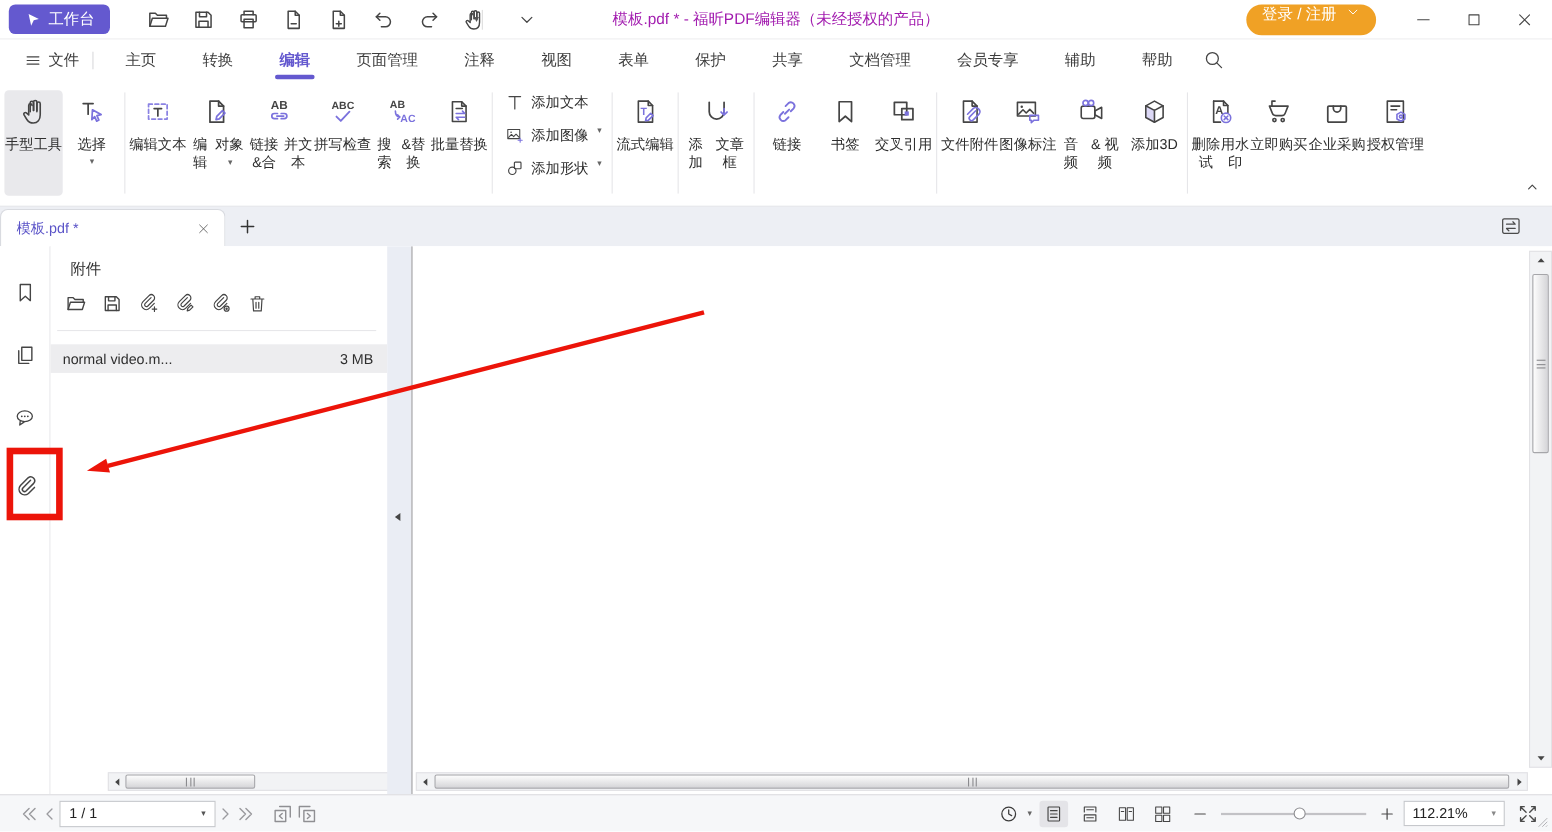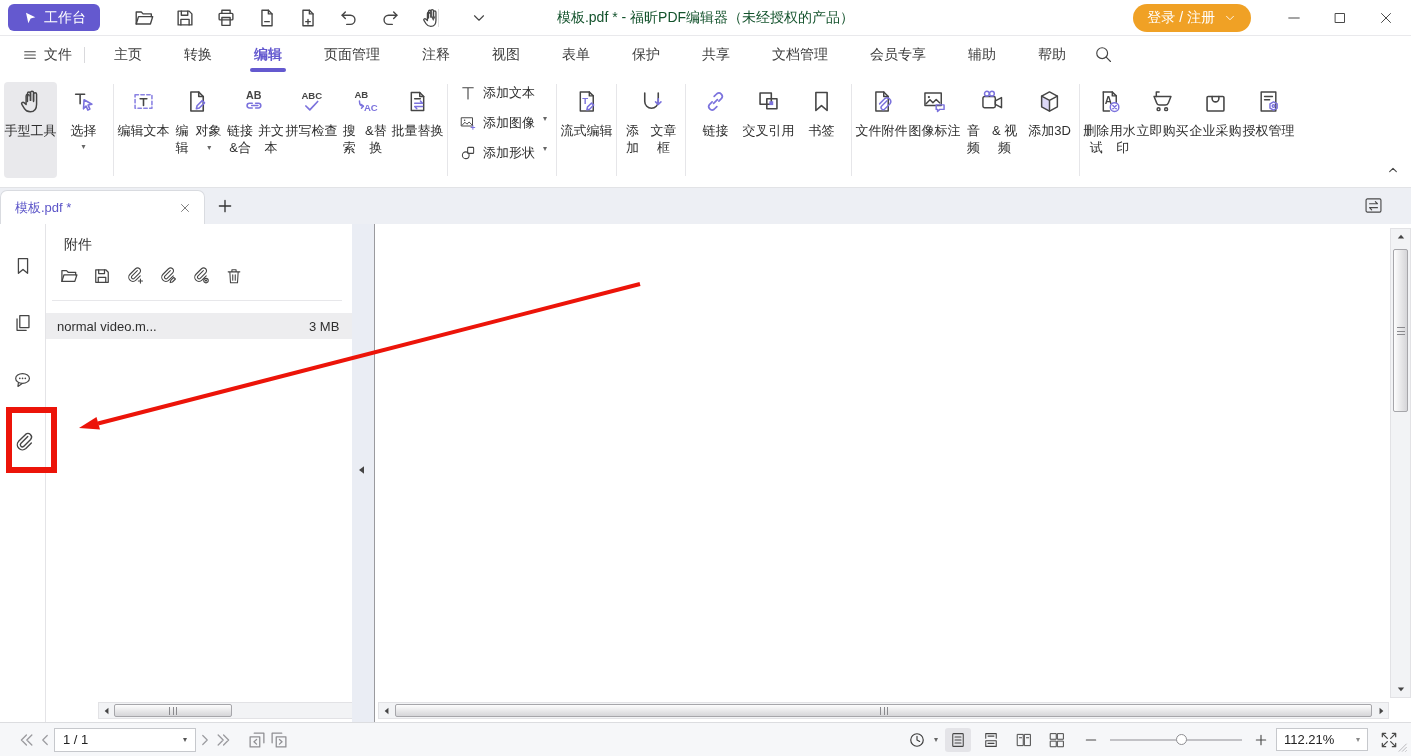--- a/index.html
+++ b/index.html
@@ -11,22 +11,22 @@
 .ic20{width:20px;height:20px}.ic22{width:22px;height:22px}.ic26{width:27px;height:27px}
 
 
 .titlebar{position:absolute;left:0;top:0;width:100%;height:36px;background:#fff;border-bottom:1px solid #e9e9ec;display:flex;align-items:center}
 .workspace-btn{margin-left:8px;height:27px;padding:0 14px;background:var(--accent);color:#fff;border-radius:6px;display:flex;align-items:center;gap:6px;font-size:14px;cursor:default}
 .tb-quick{display:flex;align-items:center;gap:17px;margin-left:32px}
 .tb-btn{width:24px;height:24px;display:flex;align-items:center;justify-content:center;color:#3d3d3d}
 .tb-caret{font-size:9px;color:#555;margin-left:-12px}
 .tb-div{width:1px;height:18px;background:#ddd;margin-left:2px}
 .tb-expand{margin-left:28px}
-.tb-title{position:absolute;left:0;right:0;text-align:center;font-size:14px;color:#14532d;pointer-events:none}
-.login-btn{margin-left:auto;margin-right:32px;height:28px;padding:0 14px;background:var(--orange);border-radius:14px;color:#fff;font-size:14px;display:flex;align-items:center;gap:8px;z-index:2}
+.tb-title{position:absolute;left:0;right:0;text-align:center;font-size:14px;color:#a21caf;pointer-events:none}
+.login-btn{margin-left:auto;margin-right:32px;height:28px;padding:0 14px;background:var(--orange);border-radius:14px;color:#fff;font-size:14px;display:flex;gap:8px;z-index:2}
 .login-btn .ic{color:#fff}
 .win-btns{display:flex;align-items:center;gap:24px;margin-right:14px;z-index:2}
 .win-btn{width:22px;height:22px;display:flex;align-items:center;justify-content:center;color:#3c3c3c}
 
 
 .menubar{position:absolute;left:0;top:36px;width:100%;height:38px;background:#fff;display:flex;align-items:center;font-size:14px;color:#3d3d3d}
 .menu-file{display:flex;align-items:center;gap:6px;margin-left:18px;padding:0 4px;height:100%}
 .menu-div{width:1px;height:16px;background:#d9d9dc;margin:0 8px}
 .menu-items{display:flex;align-items:stretch;height:100%}
 .menu-item{padding:0 21px;display:flex;align-items:center;position:relative;cursor:default}
@@ -463,38 +463,38 @@
               <path stroke="#7b72dd" d="M10.3 13.7l3.4-3.4M9 12.3l-2.4 2.4a3 3 0 0 0 4.2 4.2l2.4-2.4M15 11.7l2.4-2.4a3 3 0 0 0-4.2-4.2l-2.4 2.4"></path>
             </svg>
           </span>
           <span class="rb-label">
             <span class="rb-line">链接</span>
           </span>
         </div>
         <div class="rb-btn">
           <span class="ic ic26">
             <svg viewBox="0 0 24 24" fill="none" stroke="currentColor" stroke-width="1.4" stroke-linecap="round" stroke-linejoin="round">
+              <path d="M7 4h10v16l-5-4.3L7 20z"></path>
+            </svg>
+          </span>
+          <span class="rb-label">
+            <span class="rb-line">书签</span>
+          </span>
+        </div>
+        <div class="rb-btn">
+          <span class="ic ic26">
+            <svg viewBox="0 0 24 24" fill="none" stroke="currentColor" stroke-width="1.4" stroke-linecap="round" stroke-linejoin="round">
               <rect x="4.5" y="4.5" width="10" height="10"></rect>
               <rect x="10.5" y="9.5" width="9" height="9"></rect>
               <rect x="12.8" y="11.8" width="3.4" height="3.4" fill="#7b72dd" stroke="none"></rect>
             </svg>
           </span>
           <span class="rb-label">
             <span class="rb-line">交叉</span>
             <span class="rb-line">引用</span>
-          </span>
-        </div>
-        <div class="rb-btn">
-          <span class="ic ic26">
-            <svg viewBox="0 0 24 24" fill="none" stroke="currentColor" stroke-width="1.4" stroke-linecap="round" stroke-linejoin="round">
-              <path d="M7 4h10v16l-5-4.3L7 20z"></path>
-            </svg>
-          </span>
-          <span class="rb-label">
-            <span class="rb-line">书签</span>
           </span>
         </div>
       </div>
       <div class="rb-sep"></div>
       <div class="rb-group">
         <div class="rb-btn">
           <span class="ic ic26">
             <svg viewBox="0 0 24 24" fill="none" stroke="currentColor" stroke-width="1.3" stroke-linecap="round" stroke-linejoin="round">
               <path d="M7 3.5h7l4 4v13h-11z"></path>
               <path d="M14 3.5v4h4"></path>

